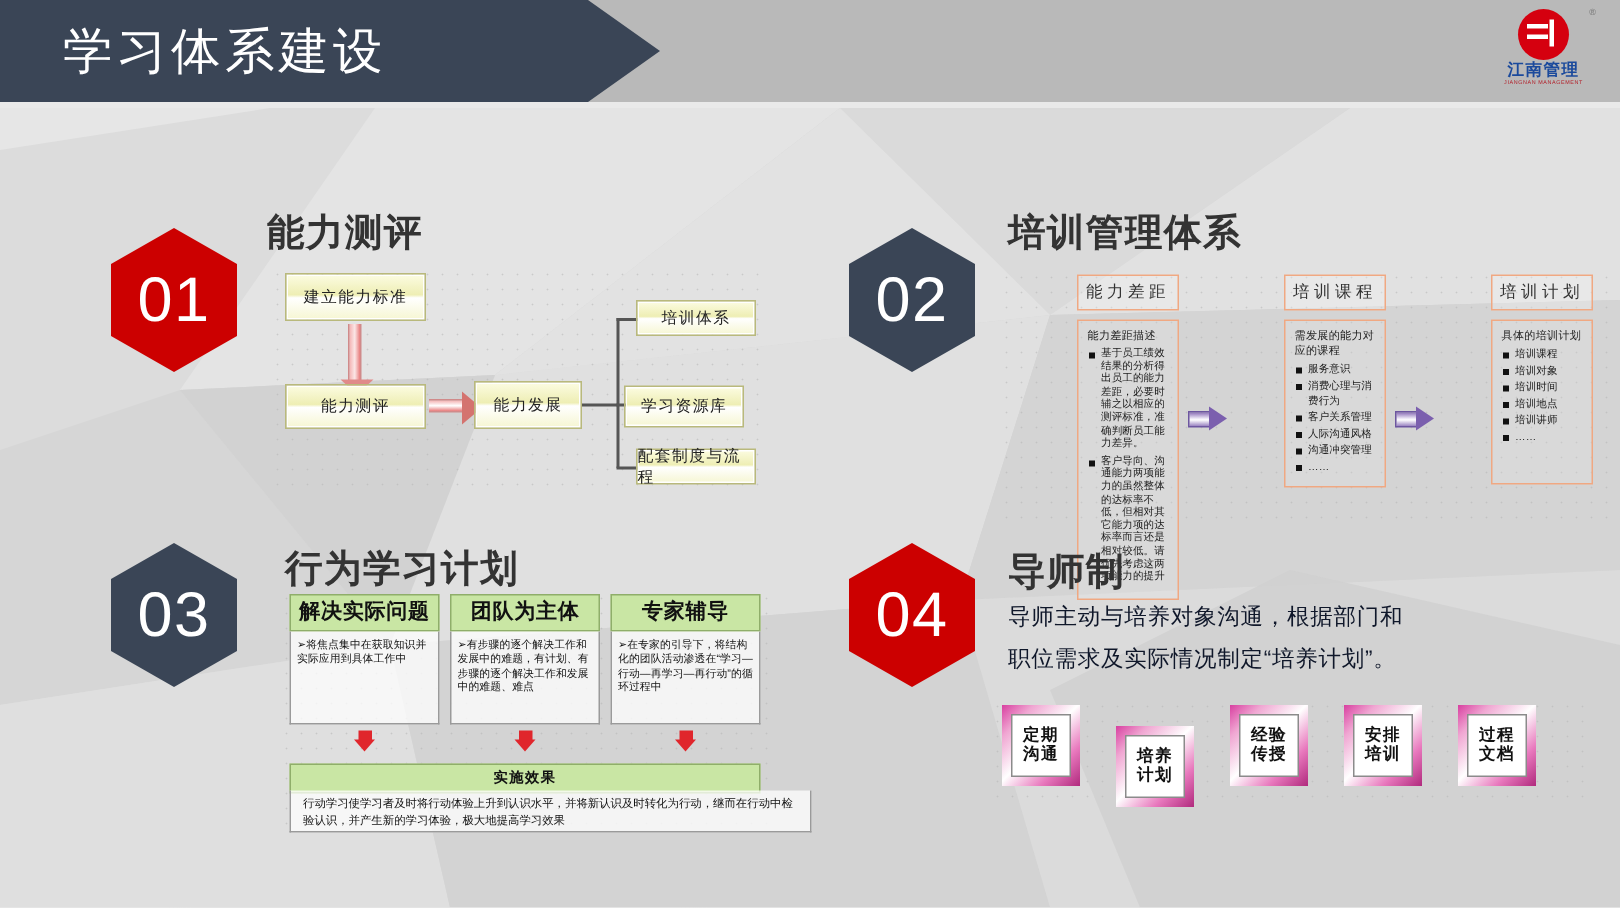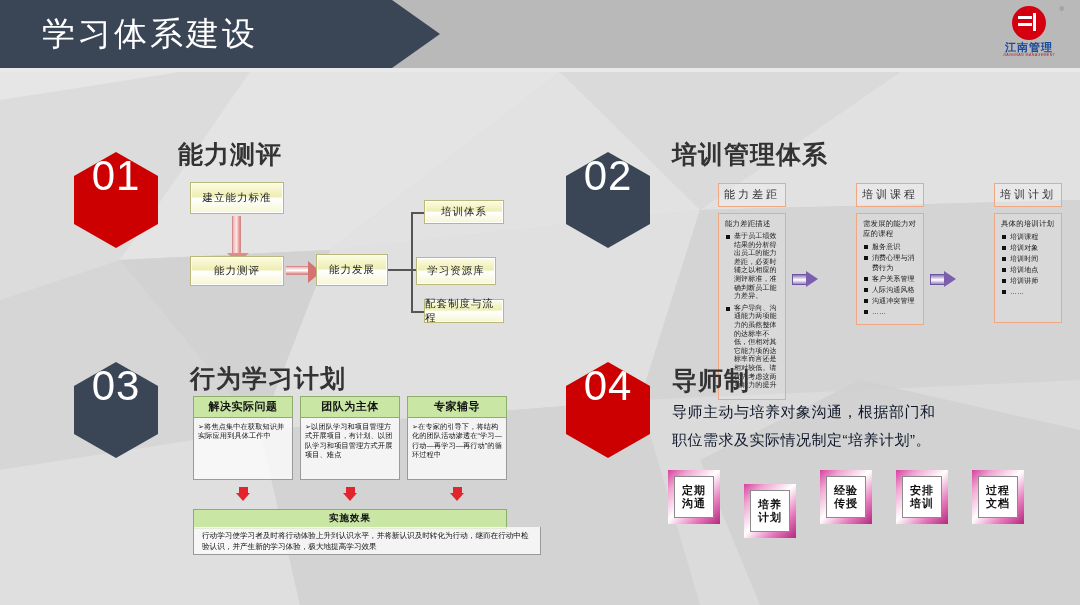--- a/index.html
+++ b/index.html
@@ -65,21 +65,21 @@
   }
   #logo-reg { position: absolute; right: 2px; top: 2px; font-size: 6px; color: #777; }
   #logo-cn { font-size: 11px; font-weight: bold; color: #1b4a9c; letter-spacing: 1px; line-height: 12px; }
   #logo-en { font-size: 3.6px; color: #b3202a; letter-spacing: .4px; }
 
   
   .hex {
     position: absolute;
     width: 84px; height: 96px;
     clip-path: polygon(50% 0%, 100% 25%, 100% 75%, 50% 100%, 0% 75%, 0% 25%);
-    display: flex; justify-content: center;
+    display: flex; align-items: center; justify-content: center;
     color: #fff; font-size: 42px; font-weight: 300; letter-spacing: 1px;
     z-index: 4;
   }
   .hex-red { background: #cc0000; }
   .hex-navy { background: #3a4556; }
 
   
   .sec-title {
     position: absolute; z-index: 4;
     font-size: 25px; color: #333; font-weight: 600; letter-spacing: 1px;
@@ -164,21 +164,21 @@
   .arrow-purple .tip {
     position: absolute; left: 14px; top: -1px;
     border-top: 8.5px solid transparent; border-bottom: 8.5px solid transparent;
     border-left: 12px solid #7b5fae;
   }
 
   
   .s3col { position: absolute; z-index: 4; width: 100px; }
   .s3head {
     border: 1px solid #8fae6a; background: #c9e6a4;
-    text-align: center; font-size: 11px; font-weight: bold; color: #111;
+    text-align: center; font-size: 14px; font-weight: bold; color: #111;
     padding: 2px 0 3px 0; letter-spacing: .5px;
   }
   .s3body {
     border: 1px solid #9a9a9a; border-top: none;
     background: rgba(255,255,255,.75);
     height: 62px; padding: 4px 4px 2px 4px;
     font-size: 7.2px; line-height: 9.4px; color: #111; letter-spacing: .1px;
   }
   .arrow-red-sm {
     position: absolute; z-index: 4; width: 13px; height: 14px;
@@ -344,21 +344,21 @@
   <div class="sec-title" style="left:190px; top:362px;">行为学习计划</div>
 
   <div class="dotgrid" style="left:186px; top:394px; width:332px; height:160px;"></div>
 
   <div class="s3col" style="left:193px; top:396px;">
     <div class="s3head">解决实际问题</div>
     <div class="s3body">➢将焦点集中在获取知识并实际应用到具体工作中</div>
   </div>
   <div class="s3col" style="left:300px; top:396px;">
     <div class="s3head">团队为主体</div>
-    <div class="s3body">➢以团队学习和项目管理方式开展项目，有计划、以团队学习和项目管理方式开展项目、难点</div>
+    <div class="s3body">➢有步骤的逐个解决工作和发展中的难题，有计划、有步骤的逐个解决工作和发展中的难题、难点</div>
   </div>
   <div class="s3col" style="left:407px; top:396px;">
     <div class="s3head">专家辅导</div>
     <div class="s3body">➢在专家的引导下，将结构化的团队活动渗透在“学习—行动—再学习—再行动”的循环过程中</div>
   </div>
 
   <div class="arrow-red-sm" style="left:237px; top:487px;">
     <div class="sh"></div>
       <div class="tp"></div>
   </div>

